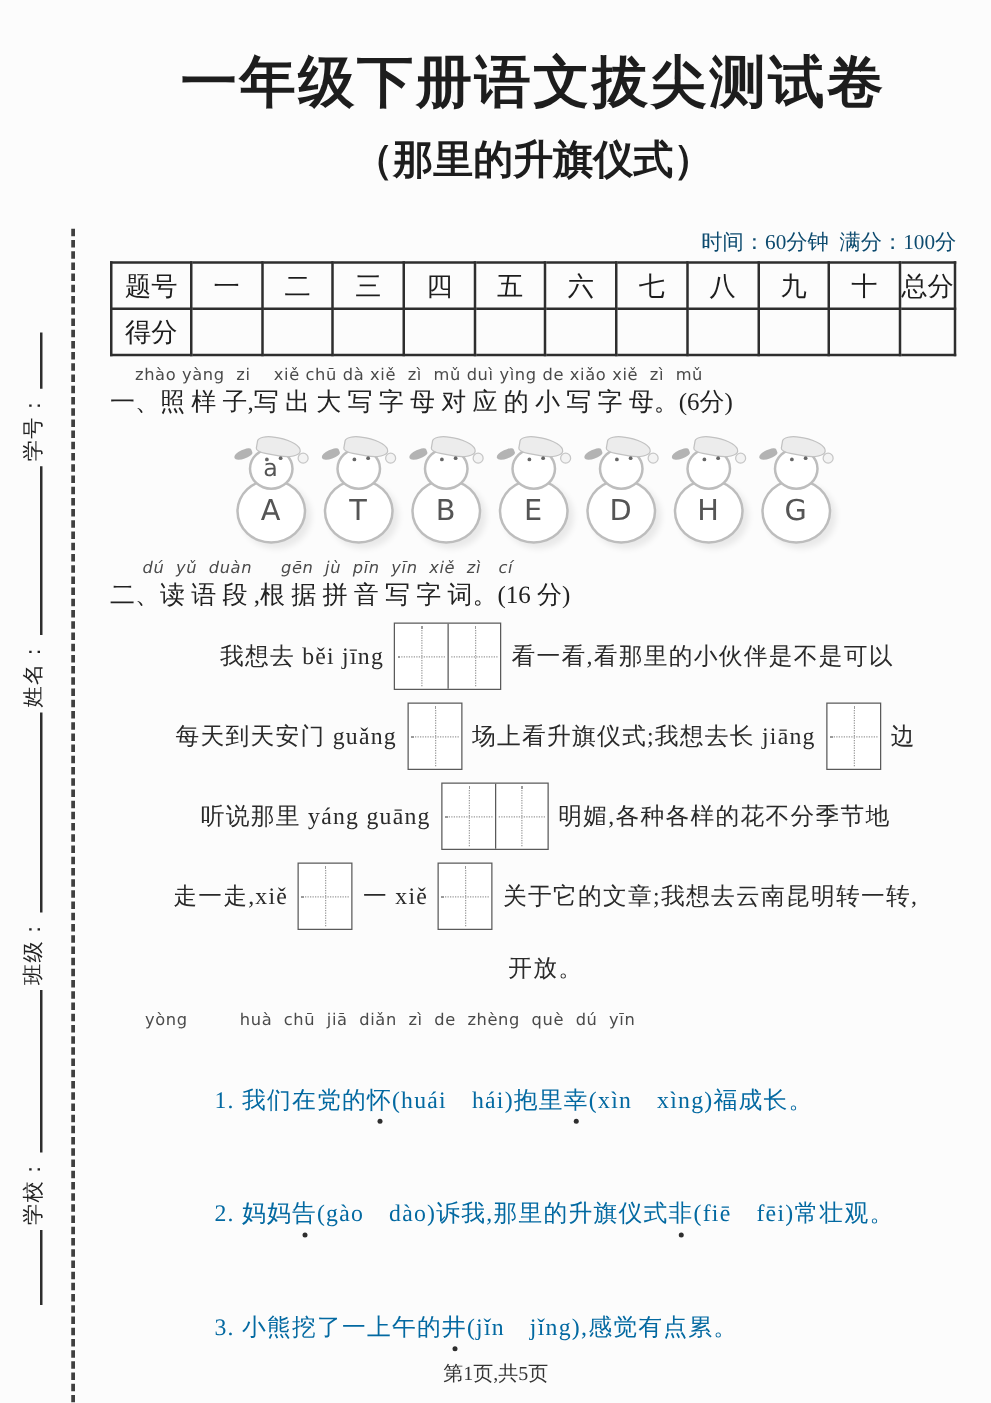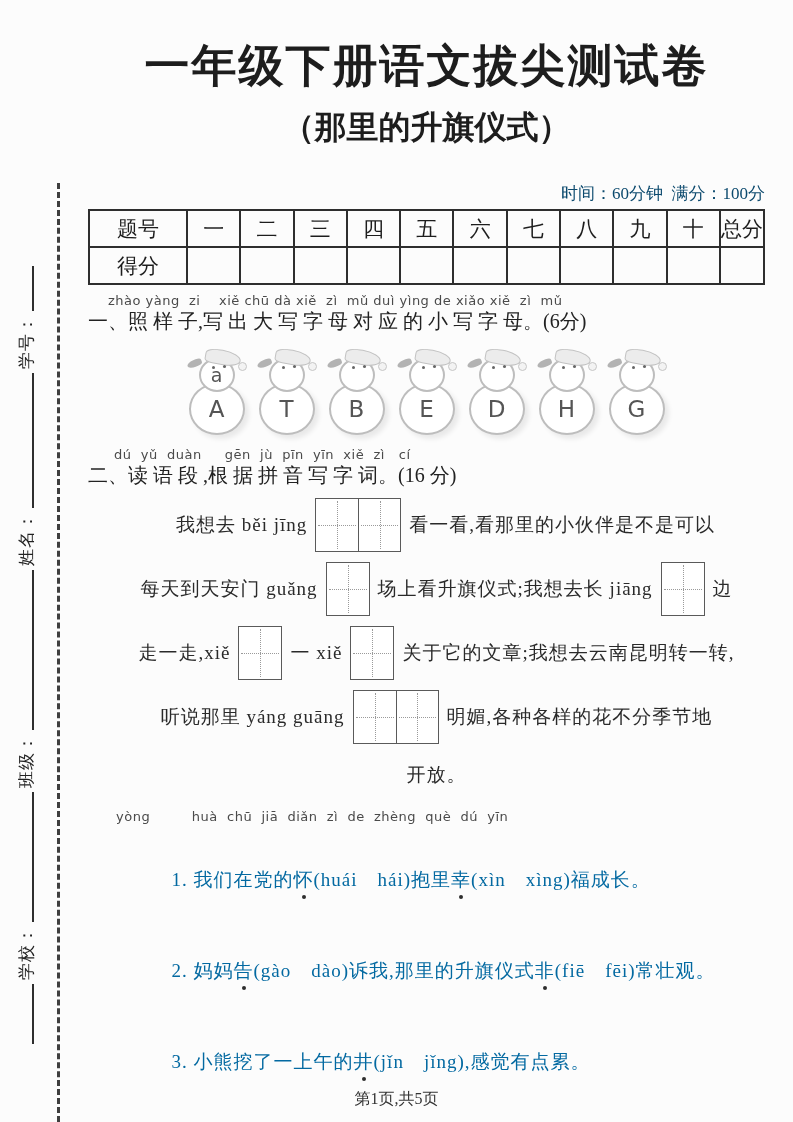--- a/index.html
+++ b/index.html
@@ -29,21 +29,21 @@
   .content { position: absolute; left: 88px; top: 0; width: 677px; }
   .title { margin-top: 36px; text-align: center; font-size: 45px; font-weight: 700; letter-spacing: 2px; color: #1d1d1d; }
   .subtitle { margin-top: 10px; text-align: center; font-size: 32px; font-weight: 700; color: #1d1d1d; }
   .meta { margin-top: 32px; text-align: right; font-size: 17px; white-space: pre; color: #0c4a6e; }
 
   table.score { width: 677px; border-collapse: collapse; margin-top: 4px; table-layout: fixed; }
   table.score td {
     border: 2px solid #2e2e2e; height: 37px; text-align: center;
     font-size: 21px; color: #1d1d1d; overflow: hidden;
   }
-  td.wide-first { width: 98px; } td.wide-last { width: 44px; }
+  td.wide-first { width: 64px; } td.wide-last { width: 44px; }
 
   .pinyin { font-family: "DejaVu Sans", sans-serif; font-size: 13px; color: #4a4a4a; white-space: pre; letter-spacing: 0.5px; }
   .qtext { font-size: 20px; white-space: pre; color: #222; }
 
   .q1 { margin-top: 8px; }
   .q1 .pinyin { padding-left: 20px; }
 
   
   .snow-row { display: flex; justify-content: center; gap: 8px; margin: 10px 0 2px; }
   .snowman { position: relative; width: 62px; height: 92px; }
@@ -59,21 +59,21 @@
     display: flex; align-items: center; justify-content: center;
     font-family: "DejaVu Sans", sans-serif; font-size: 23px; color: #555;
     box-shadow: 4px 4px 5px rgba(0,0,0,0.08);
   }
   .s-hat { position: absolute; top: 5px; left: 19px; width: 36px; height: 15px; background: #ececec; border: 1.5px solid #c2c2c2; border-radius: 50% 70% 60% 30%; transform: rotate(10deg); z-index: 3; }
   .s-pom { position: absolute; top: 17px; left: 52px; width: 9px; height: 9px; background: #f3f3f3; border: 1.5px solid #c6c6c6; border-radius: 50%; z-index: 3; }
   .s-nose { position: absolute; top: 15px; left: 1px; width: 15px; height: 7px; background: #b3b3b3; border-radius: 60% 40% 40% 60%; transform: rotate(-22deg); z-index: 3; }
   .s-eyes { position: absolute; top: 21px; left: 26px; width: 3px; height: 3px; background: #666; border-radius: 50%; box-shadow: 11px -1px 0 #666; z-index: 4; }
 
   .q2 { margin-top: 10px; }
-  .q2 .pinyin { padding-left: 26px; }
+  .q2 .pinyin { padding-left: 26px; font-style: italic; }
 
   .passage { margin: 4px 0 0 20px; font-size: 19px; letter-spacing: 1px; color: #2a2a2a; }
   .pline { display: flex; align-items: center; min-height: 64px; justify-content: center; }
   .pline .ptext { white-space: pre; }
   .pline.indent { padding-left: 18px; }
   .pline.short { min-height: 40px; margin-top: 6px; }
 
   .tzg { display: inline-flex; border: 1.5px solid #5a5a5a; margin: 0 8px; background: #fff; flex: none; }
   .tzg .cell { width: 42px; height: 52px; position: relative; }
   .tzg .cell + .cell { border-left: 1.5px solid #5a5a5a; }
@@ -231,37 +231,37 @@
           <span class="tzg">
               <span class="cell"></span>
             </span>
           <span class="ptext">场上看升旗仪式;我想去长 jiāng</span>
           <span class="tzg">
               <span class="cell"></span>
             </span>
           <span class="ptext">边</span>
         </div>
         <div class="pline">
+          <span class="ptext">听说那里 yáng guāng</span>
+          <span class="tzg">
+              <span class="cell"></span>
+              <span class="cell"></span>
+            </span>
+          <span class="ptext">明媚,各种各样的花不分季节地</span>
+        </div>
+        <div class="pline">
           <span class="ptext">走一走,xiě</span>
           <span class="tzg">
               <span class="cell"></span>
             </span>
           <span class="ptext">一 xiě</span>
           <span class="tzg">
               <span class="cell"></span>
             </span>
           <span class="ptext">关于它的文章;我想去云南昆明转一转,</span>
-        </div>
-        <div class="pline">
-          <span class="ptext">听说那里 yáng guāng</span>
-          <span class="tzg">
-              <span class="cell"></span>
-              <span class="cell"></span>
-            </span>
-          <span class="ptext">明媚,各种各样的花不分季节地</span>
         </div>
         <div class="pline short">
           <span class="ptext">开放。</span>
         </div>
       </div>
     </div>
 
     <div class="q3">
       <div class="pinyin">yòng         huà  chū  jiā  diǎn  zì  de  zhèng  què  dú  yīn</div>
 

